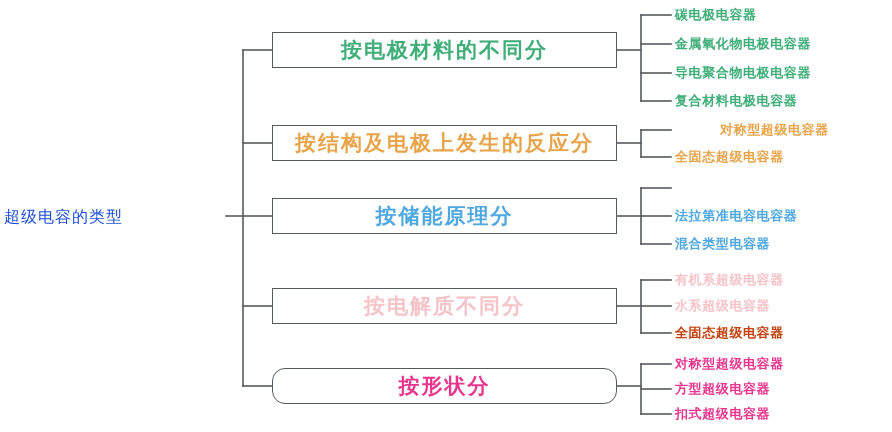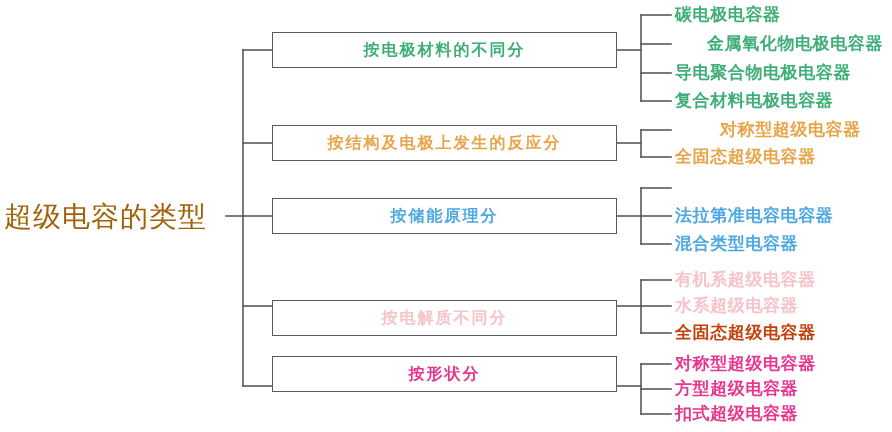--- a/index.html
+++ b/index.html
@@ -21,22 +21,22 @@
     height: 432px;
   }
   
   .root-label {
     position: absolute;
     left: 4px;
     top: 200px;
     width: 230px;
     height: 34px;
     line-height: 34px;
-    font-size: 28px;
-    color: #a16207;
+    font-size: 16px;
+    color: #1d4ed8;
     white-space: nowrap;
     letter-spacing: 1px;
     text-align: left;
   }
   
   svg.lines {
     position: absolute;
     left: 0; top: 0;
     width: 892px;
     height: 432px;
@@ -47,36 +47,36 @@
     position: absolute;
     left: 272px;
     width: 345px;
     height: 36px;
     box-sizing: border-box;
     border: 1.6px solid #555a5e;
     background: #ffffff;
     display: flex;
     align-items: center;
     justify-content: center;
-    font-size: 16px;
+    font-size: 21px;
     letter-spacing: 2px;
     white-space: nowrap;
   }
   .cat-box .cat-text {
     display: block;
     line-height: 1;
     font-weight: 600;
   }
   
   .leaf {
     position: absolute;
     left: 675px;
     height: 26px;
     line-height: 26px;
-    font-size: 17px;
+    font-size: 13px;
     letter-spacing: 0.6px;
     white-space: nowrap;
     font-weight: 600;
   }
 </style>
 </head>
 <body>
 
 <div id="canvas">
 
@@ -125,43 +125,43 @@
       <line x1="641" y1="414" x2="671" y2="414"></line>
     </g>
   </svg>
 
   <div class="root-label">超级电容的类型</div>
 
   <div class="cat-box" style="top:32px;">
     <span class="cat-text" style="color:#3fae78;">按电极材料的不同分</span>
   </div>
   <div class="leaf" style="top:2px;  color:#3fae78;">碳电极电容器</div>
-  <div class="leaf" style="top:31px; color:#3fae78;margin-left:32px;">金属氧化物电极电容器</div>
+  <div class="leaf" style="top:31px; color:#3fae78;">金属氧化物电极电容器</div>
   <div class="leaf" style="top:60px; color:#3fae78;">导电聚合物电极电容器</div>
   <div class="leaf" style="top:88px; color:#3fae78;">复合材料电极电容器</div>
 
   <div class="cat-box" style="top:125px;">
     <span class="cat-text" style="color:#e8a44a;">按结构及电极上发生的反应分</span>
   </div>
   <div class="leaf" style="top:117px; color:#e8a44a;margin-left:45px;">对称型超级电容器</div>
   <div class="leaf" style="top:144px; color:#e8a44a;">全固态超级电容器</div>
 
   <div class="cat-box" style="top:198px;font-family:Liberation Serif, serif;">
     <span class="cat-text" style="color:#4fa8e0;">按储能原理分</span>
   </div>
   <div class="leaf" style="top:203px; color:#4fa8e0;">法拉第准电容电容器</div>
   <div class="leaf" style="top:231px; color:#4fa8e0;">混合类型电容器</div>
 
-  <div class="cat-box" style="top:288px;margin-top:12px;">
+  <div class="cat-box" style="top:288px;">
     <span class="cat-text" style="color:#f6c3c8;">按电解质不同分</span>
   </div>
   <div class="leaf" style="top:267px; color:#f6c3c8;">有机系超级电容器</div>
   <div class="leaf" style="top:293px; color:#f6c3c8;">水系超级电容器</div>
   <div class="leaf" style="top:320px; color:#c2410c;">全固态超级电容器</div>
 
-  <div class="cat-box" style="top:356px;">
+  <div class="cat-box" style="top:368px;border-radius:13px;">
     <span class="cat-text" style="color:#e8368f;">按形状分</span>
   </div>
   <div class="leaf" style="top:351px; color:#e8368f;">对称型超级电容器</div>
   <div class="leaf" style="top:376px; color:#e8368f;">方型超级电容器</div>
   <div class="leaf" style="top:401px; color:#e8368f;">扣式超级电容器</div>
 
 </div>
 
 </body></html>

